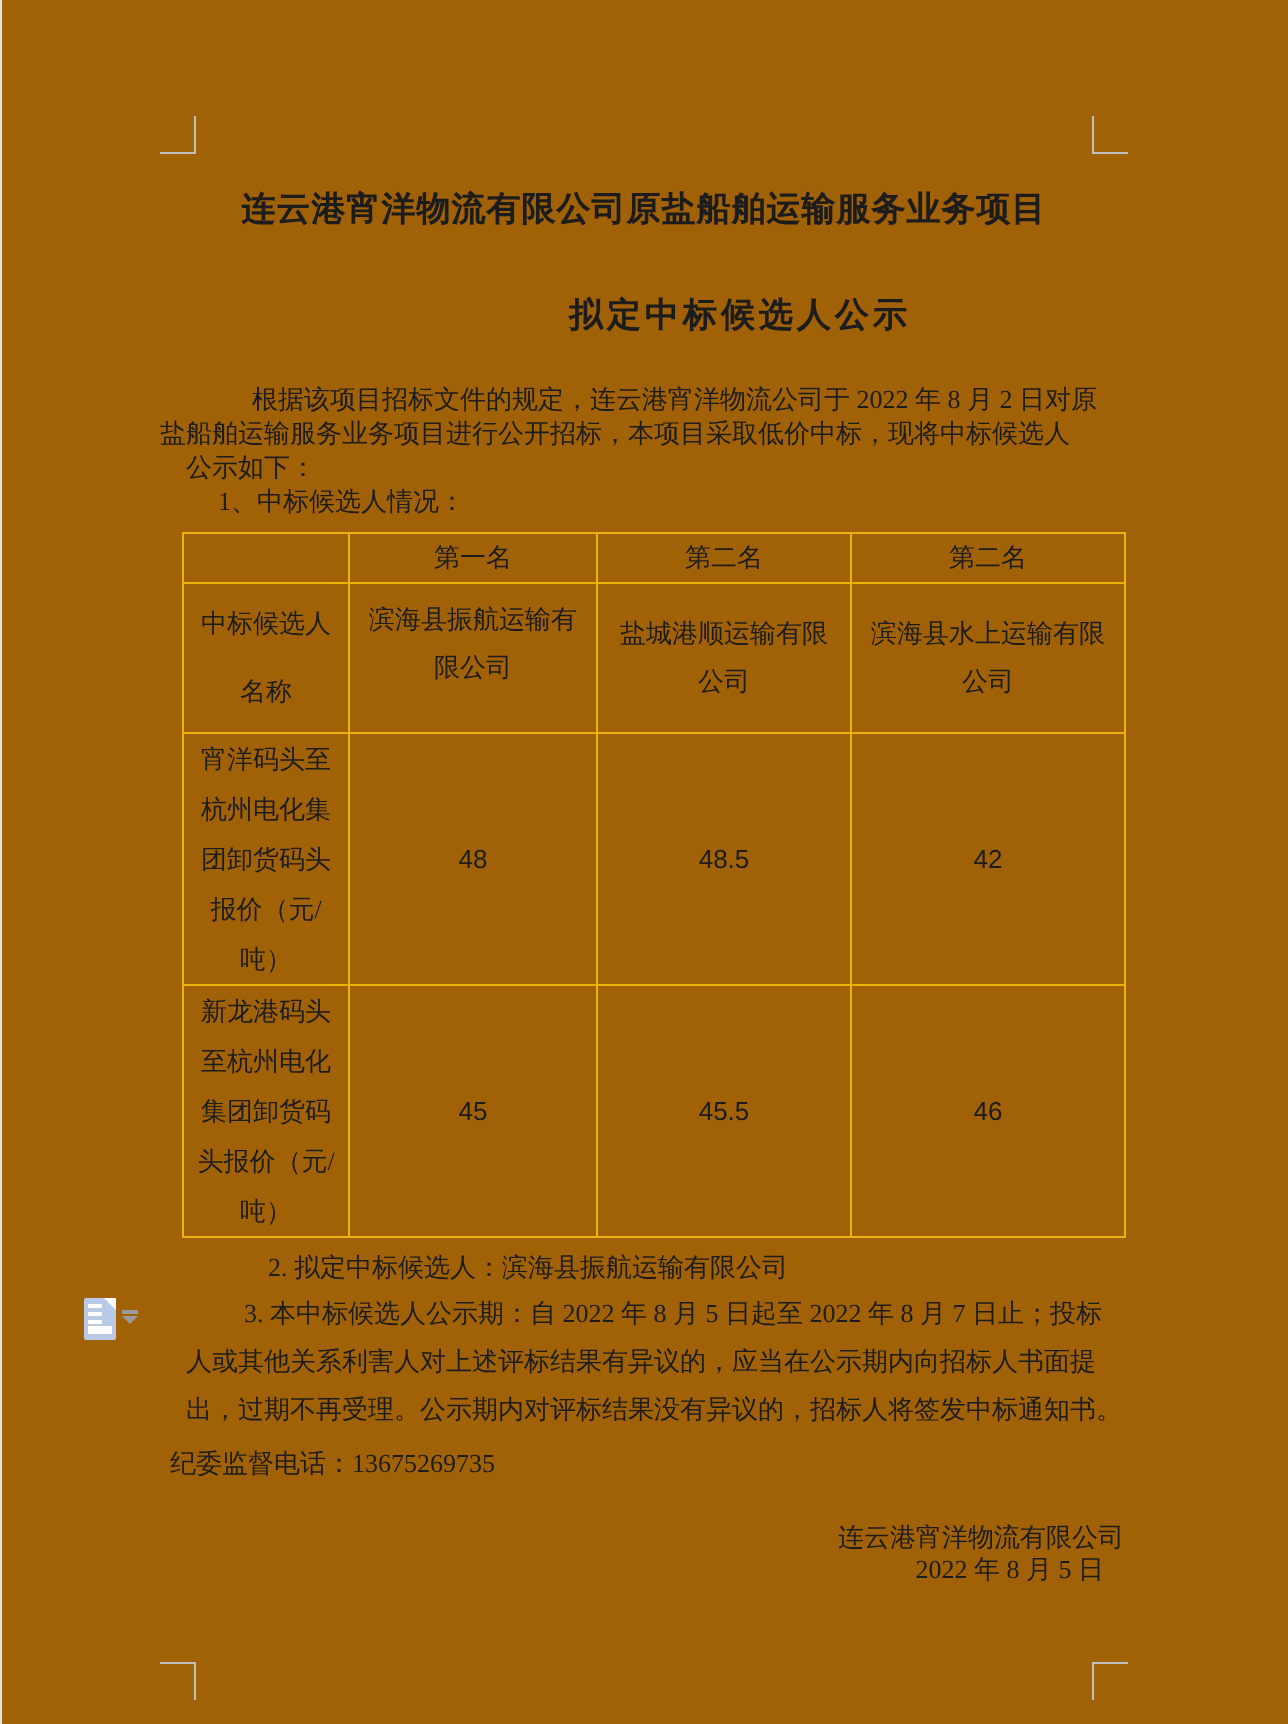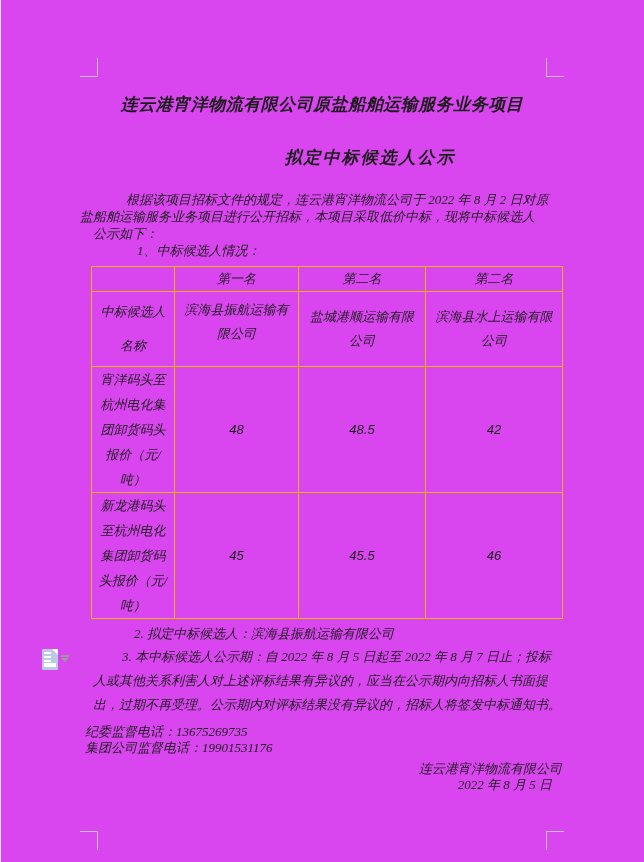--- a/index.html
+++ b/index.html
@@ -1,23 +1,22 @@
 <!DOCTYPE html>
 <html><head>
 <meta charset="utf-8">
 <style>
   html,body{margin:0;padding:0;}
   .page{
     position:relative;
     width:644px;height:862px;
-    background:#d946ef;
+    background:#a16207;
     font-family:"Liberation Serif", serif;
     color:#1c1c1c;
     overflow:hidden;
-    font-style:italic;
   }
   .edge-line{position:absolute;left:0;top:0;width:1px;height:862px;background:#e2e2e2;}
   
   .mark{position:absolute;background:#bfbfbf;}
   
   .line{position:absolute;font-size:13px;line-height:15px;white-space:pre;}
   .indent-first{padding-left:33px;}
   .indent-item{padding-left:29px;}
   .title{
     position:absolute;left:0;width:644px;text-align:center;
@@ -78,21 +77,21 @@
     <div class="mark" style="left:546px;top:831px;width:18px;height:1px;"></div>
     <div class="mark" style="left:546px;top:831px;width:1px;height:19px;"></div>
   </div>
 
   <div class="title" style="top:93px;">连云港宵洋物流有限公司原盐船舶运输服务业务项目</div>
   <div class="title title-2" style="top:146px;padding-left:48px;">拟定中标候选人公示</div>
 
   <div class="line indent-first" style="left:93px;top:192px;">根据该项目招标文件的规定，连云港宵洋物流公司于 2022 年 8 月 2 日对原</div>
   <div class="line" style="left:80px;top:209px;">盐船舶运输服务业务项目进行公开招标，本项目采取低价中标，现将中标候选人</div>
   <div class="line" style="left:93px;top:226px;">公示如下：</div>
-  <div class="line indent-item" style="left:108px;top:243px;">1、中标候选人情况：</div>
+  <div class="line indent-item" style="left:80px;top:243px;">1、中标候选人情况：</div>
 
   <table class="bid">
     <colgroup>
       <col style="width:83px;">
         <col style="width:124px;">
         <col style="width:127px;">
         <col style="width:137px;">
     </colgroup>
     <tbody>
         <tr class="r-head">
@@ -122,21 +121,20 @@
   </tbody>
     </table>
 
   <div class="line indent-item" style="left:105px;top:626px;">2. 拟定中标候选人：滨海县振航运输有限公司</div>
 
   <div class="line indent-item" style="left:93px;top:649px;">3. 本中标候选人公示期：自 2022 年 8 月 5 日起至 2022 年 8 月 7 日止；投标</div>
   <div class="line" style="left:93px;top:673px;">人或其他关系利害人对上述评标结果有异议的，应当在公示期内向招标人书面提</div>
   <div class="line" style="left:93px;top:697px;">出，过期不再受理。公示期内对评标结果没有异议的，招标人将签发中标通知书。</div>
 
   <div class="line" style="left:85px;top:724px;">纪委监督电话：13675269735</div>
-  <div class="line" style="left:85px;top:740px;">集团公司监督电话：19901531176</div>
 
   <div class="sign" style="right:82px;top:761px;">连云港宵洋物流有限公司</div>
   <div class="sign" style="right:92px;top:777px;">2022 年 8 月 5 日</div>
 
   <div class="paste-btn">
     <div class="l1"></div>
       <div class="l2"></div>
       <div class="l3"></div>
     <div class="bar"></div>
     <div class="fold"></div>

